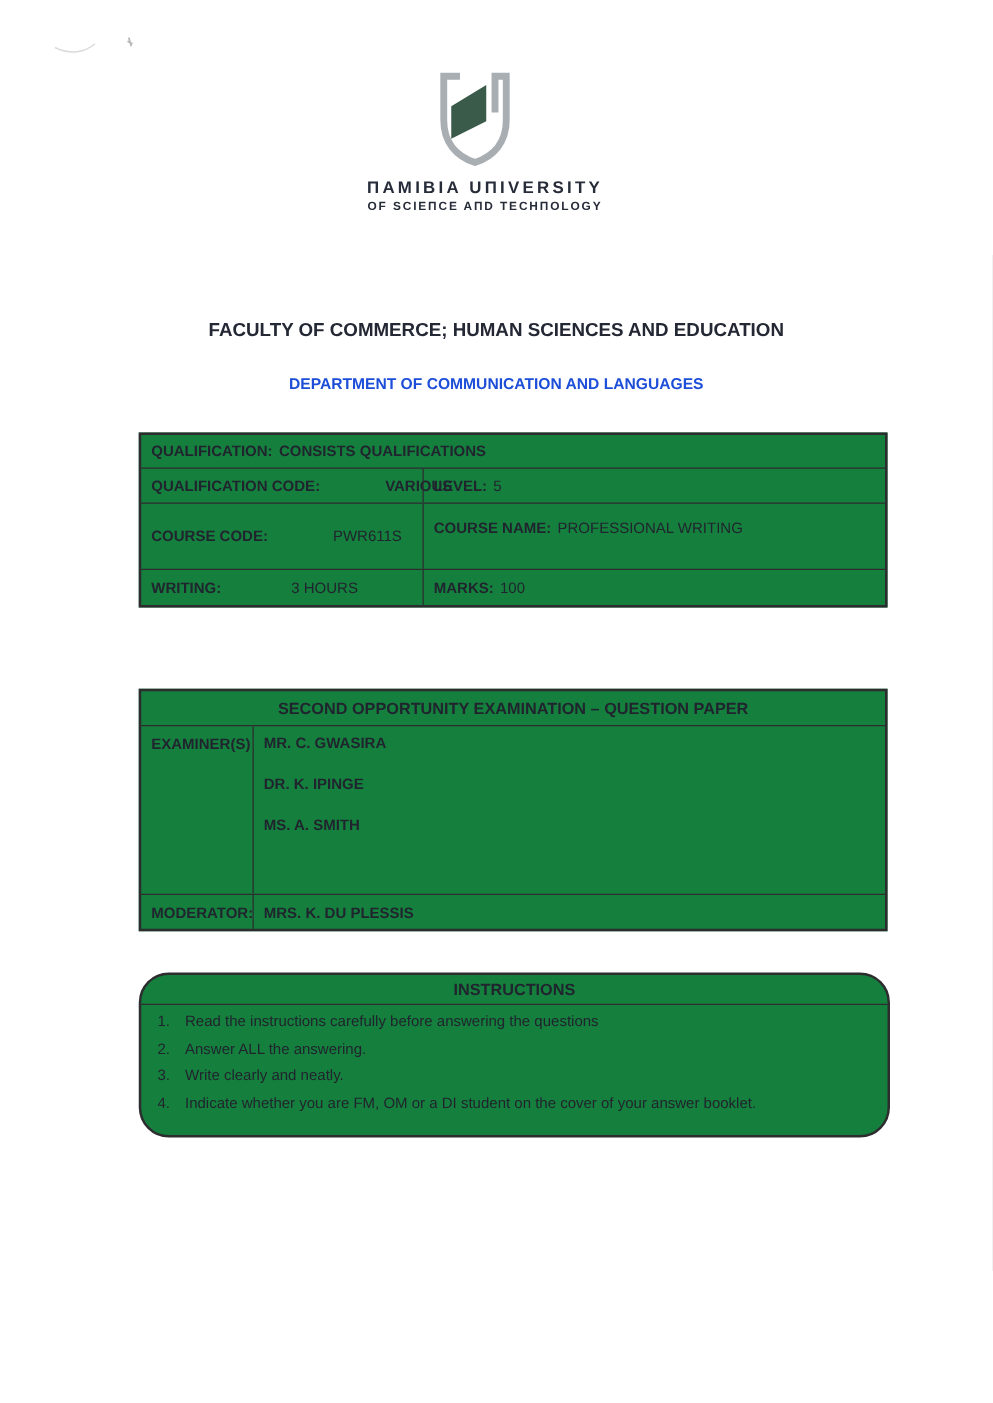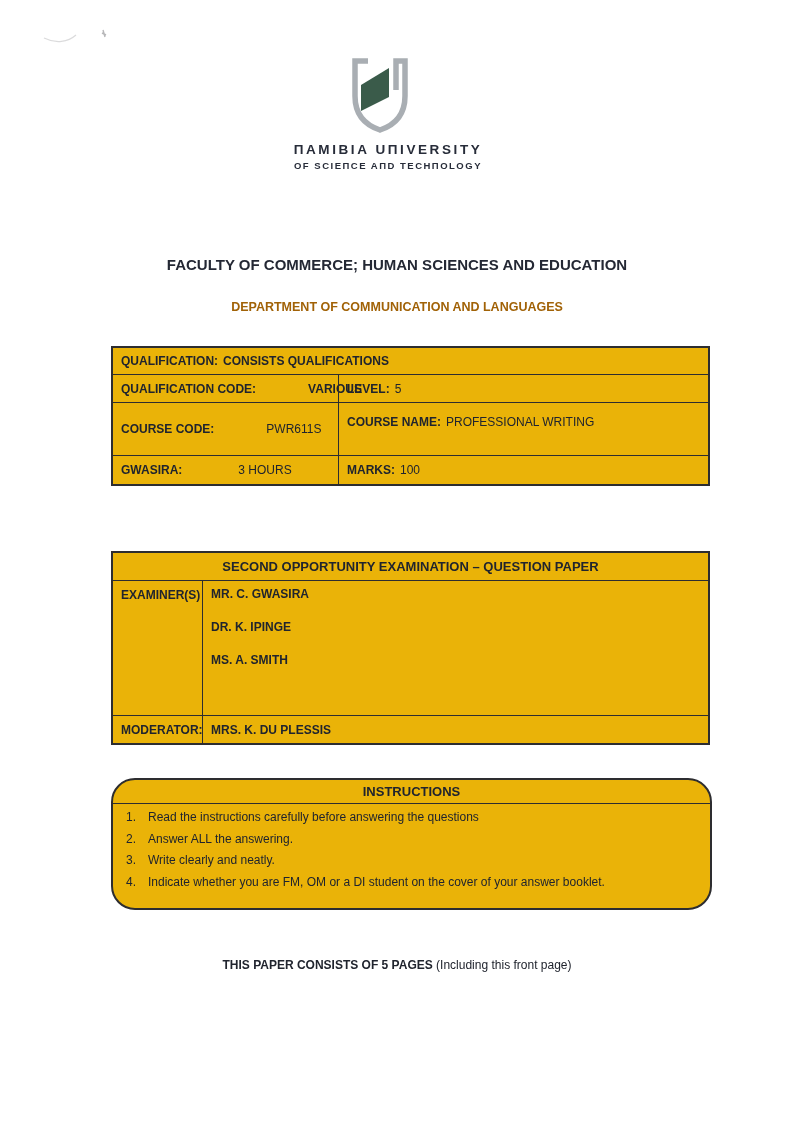--- a/index.html
+++ b/index.html
@@ -23,28 +23,28 @@
   .logo-line1 { font-size:13.5px; font-weight:bold; letter-spacing:2.6px; white-space:nowrap; }
   .logo-line2 { font-size:9.5px;  font-weight:bold; letter-spacing:1.5px; margin-top:3px; white-space:nowrap; }
 
   
   .faculty-heading {
     left:0; top:256px; width:100%;
     text-align:center; font-size:15px; font-weight:bold; color:#242834;
   }
   .department-heading {
     left:0; top:300px; width:100%;
-    text-align:center; font-size:12.5px; font-weight:bold; color:#a16207;
+    text-align:center; font-size:12.5px; font-weight:bold; color:#1d4ed8;
   }
 
   
   .doc-table {
     box-sizing:border-box;
     border:2px solid #2d2d30;
-    background:#eab308;
+    background:#15803d;
     font-size:12px;
   }
   .row { display:flex; box-sizing:border-box; border-top:1.5px solid #2d2d30; }
   .row.first { border-top:none; }
   .cell {
     box-sizing:border-box;
     display:flex; align-items:center;
     padding-left:8px; padding-right:4px;
     white-space:nowrap;
   }
@@ -133,21 +133,21 @@
         <span class="lbl">COURSE CODE:</span>
         <span class="val">PWR611S</span>
       </div>
       <div class="cell c-right right-b" style="align-items:flex-start; padding-top:12px;">
         <span class="lbl">COURSE NAME:</span>
         <span class="val">PROFESSIONAL WRITING</span>
       </div>
     </div>
     <div class="row" style="height:29px;">
       <div class="cell c-left">
-        <span class="lbl">GWASIRA:</span>
+        <span class="lbl">WRITING:</span>
         <span class="val" style="margin-left:9px;">3 HOURS</span>
       </div>
       <div class="cell c-right right-b">
         <span class="lbl">MARKS:</span>
         <span class="val">100</span>
       </div>
     </div>
   </div>
 
   <div class="abs doc-table exam-table">
@@ -187,18 +187,14 @@
         <span class="instr-num">3.</span>
         <span>Write clearly and neatly.</span>
       </div>
       <div class="instr-item">
         <span class="instr-num">4.</span>
         <span>Indicate whether you are FM, OM or a DI student on the cover of your answer booklet.</span>
       </div>
     </div>
   </div>
 
-  <div class="abs paper-footer">
-    <span class="bold">THIS PAPER CONSISTS OF 5 PAGES</span>
-    <span>(Including this front page)</span>
-  </div>
 
 </div>
 
 </body></html>

